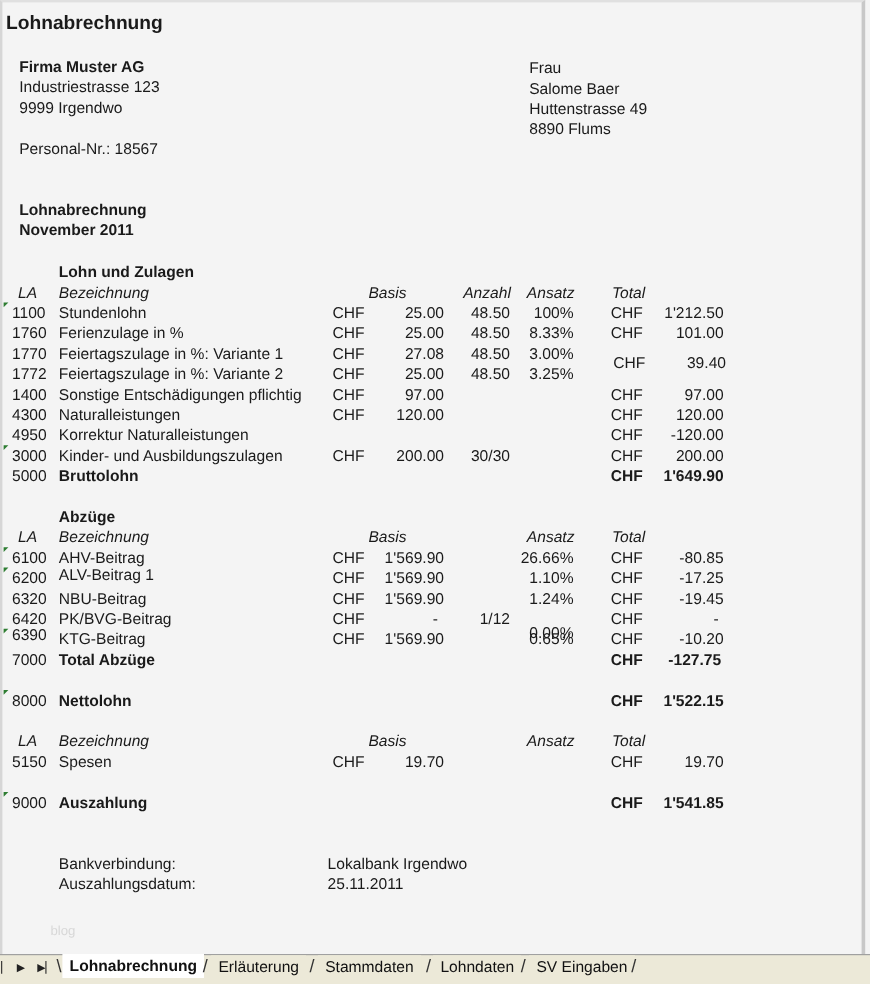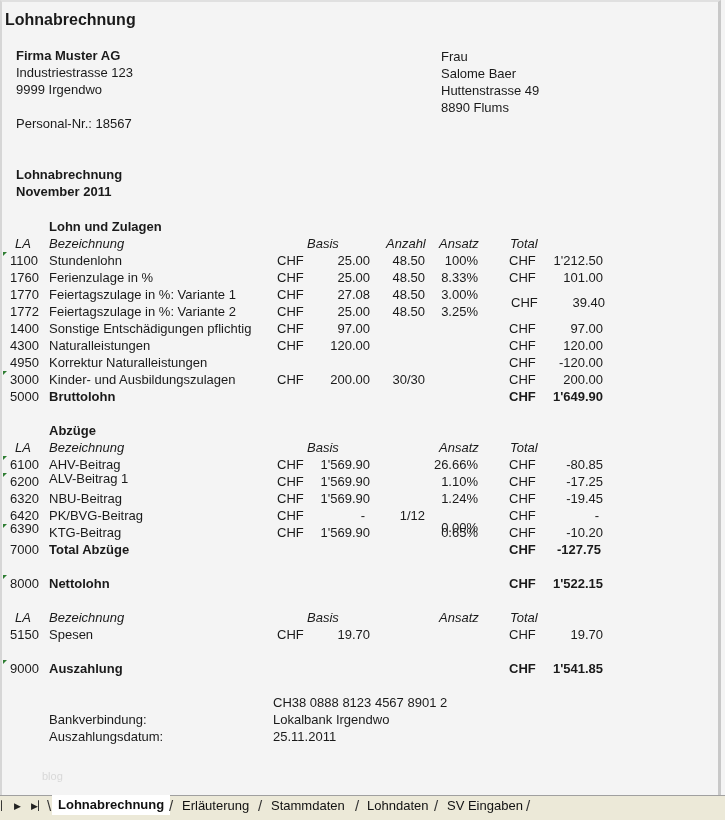--- a/index.html
+++ b/index.html
@@ -236,21 +236,20 @@
   </div>
 
   <div class="marker" style="left:1px;top:658px;"></div>
   <div>
     <div class="abs" style="left:8px;top:658px;">9000</div>
     <div class="abs b" style="left:47px;top:658px;">Auszahlung</div>
     <div class="abs b" style="left:507px;top:658px;">CHF</div>
     <div class="abs r b" style="left:531px;width:70px;top:658px;">1'541.85</div>
   </div>
 
-  <div class="abs" style="left:271px;top:692px;">CH38 0888 8123 4567 8901 2</div>
   <div class="abs" style="left:47px;top:709px;">Bankverbindung:</div>
   <div class="abs" style="left:271px;top:709px;">Lokalbank Irgendwo</div>
   <div class="abs" style="left:47px;top:726px;">Auszahlungsdatum:</div>
   <div class="abs" style="left:271px;top:726px;">25.11.2011</div>
 
   <div class="abs watermark" style="left:40px;top:766px;">blog</div>
 </div>
 
 <div class="tabbar">
   <span class="nav" style="left:1px;">▏</span>

